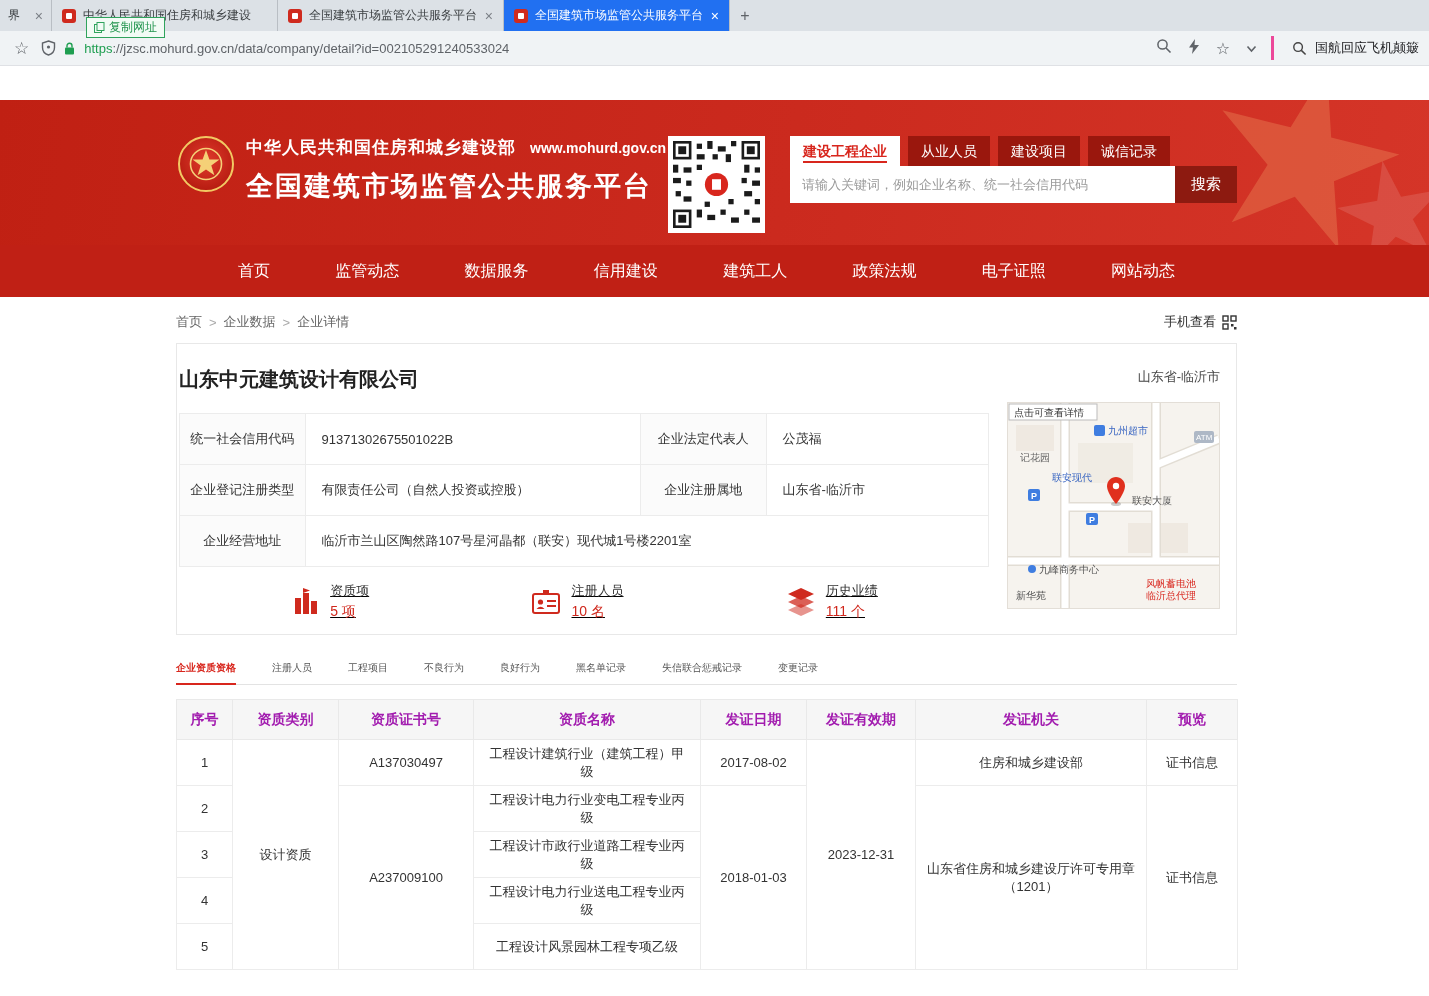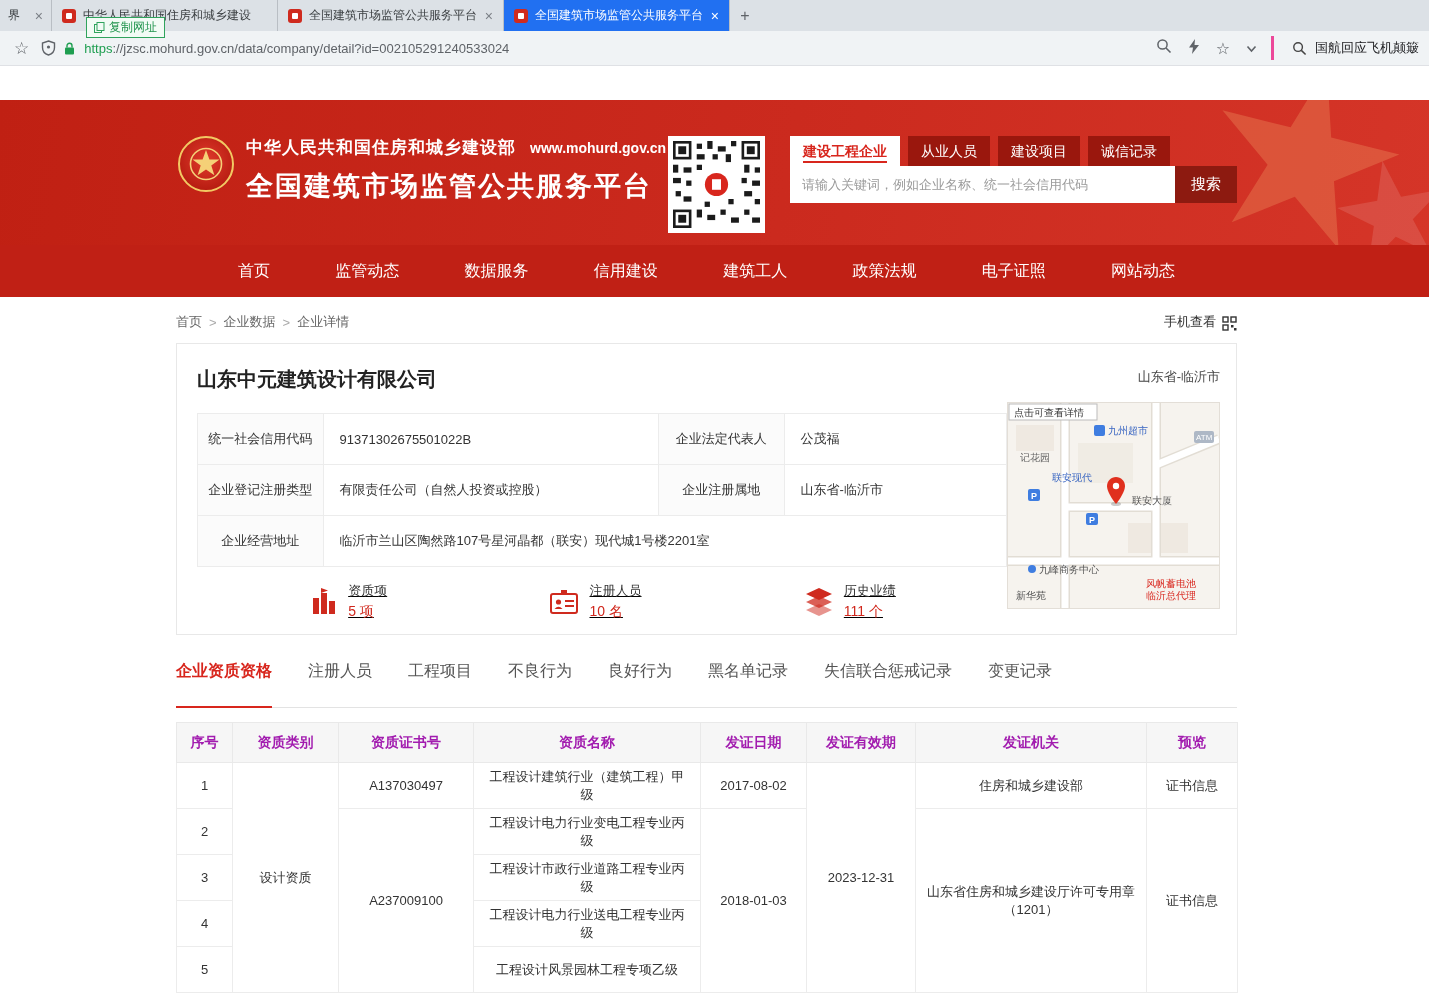--- a/index.html
+++ b/index.html
@@ -67,39 +67,39 @@
 
   
   .nav { background:#c02015; height:52px; }
   .nav-list { display:flex; justify-content:space-between; padding:0 62px; }
   .nav-item { line-height:52px; color:#fff; font-size:16px; cursor:pointer; }
 
   
   .crumbs { margin-top:16px; display:flex; align-items:center; font-size:13px; color:#666; gap:7px; }
   .crumb { cursor:pointer; }
   .crumb-sep { color:#aaa; }
-  .crumbs-right { margin-left:auto; display:flex; align-items:flex-end; gap:6px; color:#333; cursor:pointer; }
-
-  
-  .card { margin-top:12px; border:1px solid #e8e8e8; padding:16px 16px 20px 20px; position:relative; height:292px; }
+  .crumbs-right { margin-left:auto; display:flex; align-items:center; gap:6px; color:#333; cursor:pointer; }
+
+  
+  .card { margin-top:12px; border:1px solid #e8e8e8; padding:16px 16px 20px 2px; position:relative; height:292px; }
   .company-name { font-size:20px; font-weight:bold; color:#222; margin-top:6px; }
   .company-region { position:absolute; right:16px; top:24px; font-size:13px; color:#444; }
   .info-table { border-collapse:collapse; width:810px; margin-top:20px; }
   .info-table td { border:1px solid #ececec; height:51px; font-size:13px; color:#333; }
   .info-table .lbl { width:126px; text-align:center; background:#fbfbfb; }
   .info-table .val { padding:0 16px; }
   .stats { width:810px; display:flex; justify-content:space-around; margin-top:15px; padding:0 30px;text-decoration:underline; }
   .stat { display:flex; align-items:center; gap:10px; cursor:pointer; }
   .stat-txt div:first-child { font-size:13px; color:#333; }
   .stat-txt div:last-child { font-size:14px; color:#d0271c; margin-top:3px; }
   .map { position:absolute; right:16px; top:58px; width:213px; height:207px; border:1px solid #e3ded7; cursor:pointer; }
 
   
   .dtabs { margin-top:26px; border-bottom:1px solid #e3e3e3; display:flex; gap:36px; }
-  .dtab { font-size:16px; color:#555; padding-bottom:24px; cursor:pointer; }
+  .dtab { font-size:10px; color:#555; padding-bottom:8px; cursor:pointer; }
   .dtab.active { color:#d8261d; font-weight:bold; border-bottom:2px solid #d8261d; margin-bottom:-1px; }
 
   
   .qual-table { margin-top:14px; width:1061px; border-collapse:collapse; table-layout:fixed; }
   .qual-table th { background:#f6f6f6; border:1px solid #e9e9e9; height:40px; font-size:14px; color:#a21caf; }
   .qual-table td { border:1px solid #ececec; height:46px; font-size:13px; color:#333; text-align:center; padding:4px 10px; }
   .link { color:#d8261d; cursor:pointer; }
 </style>
 </head>
 <body>

